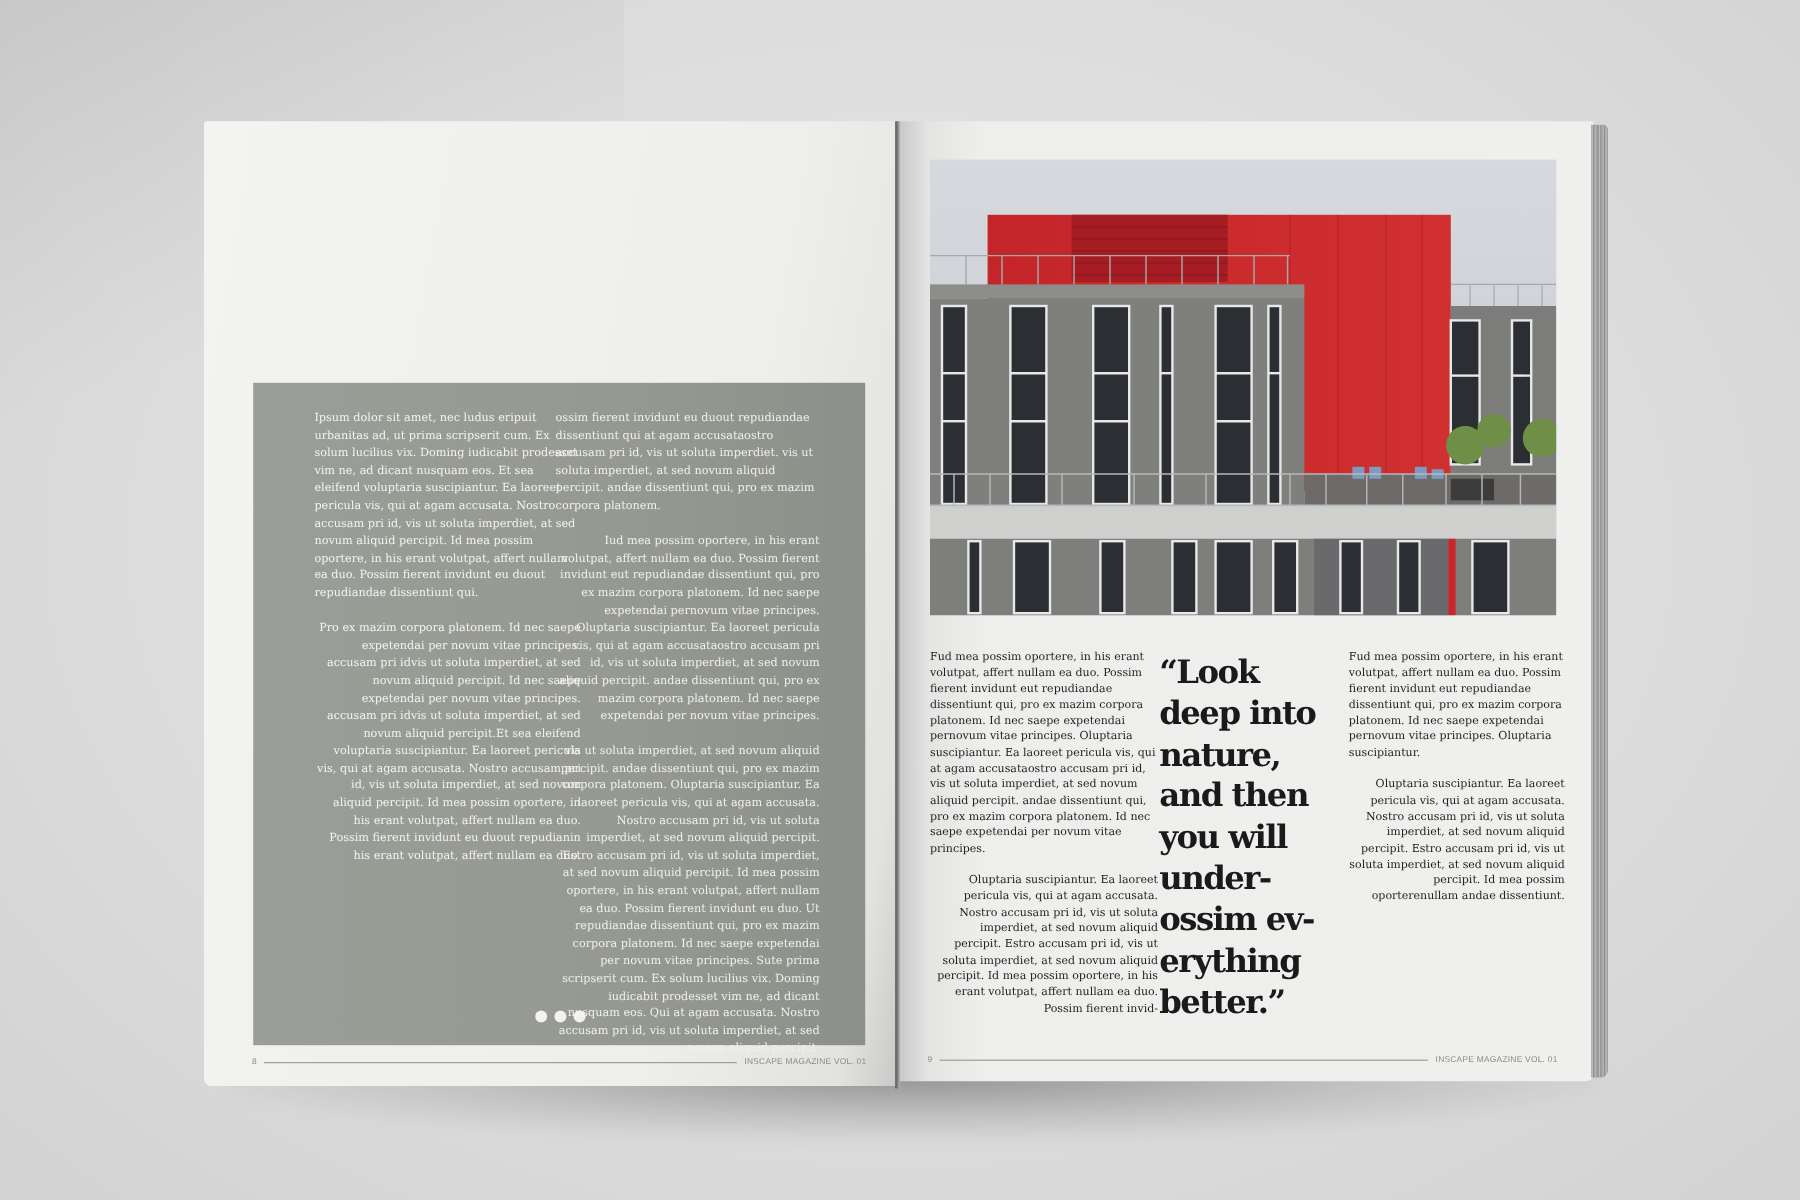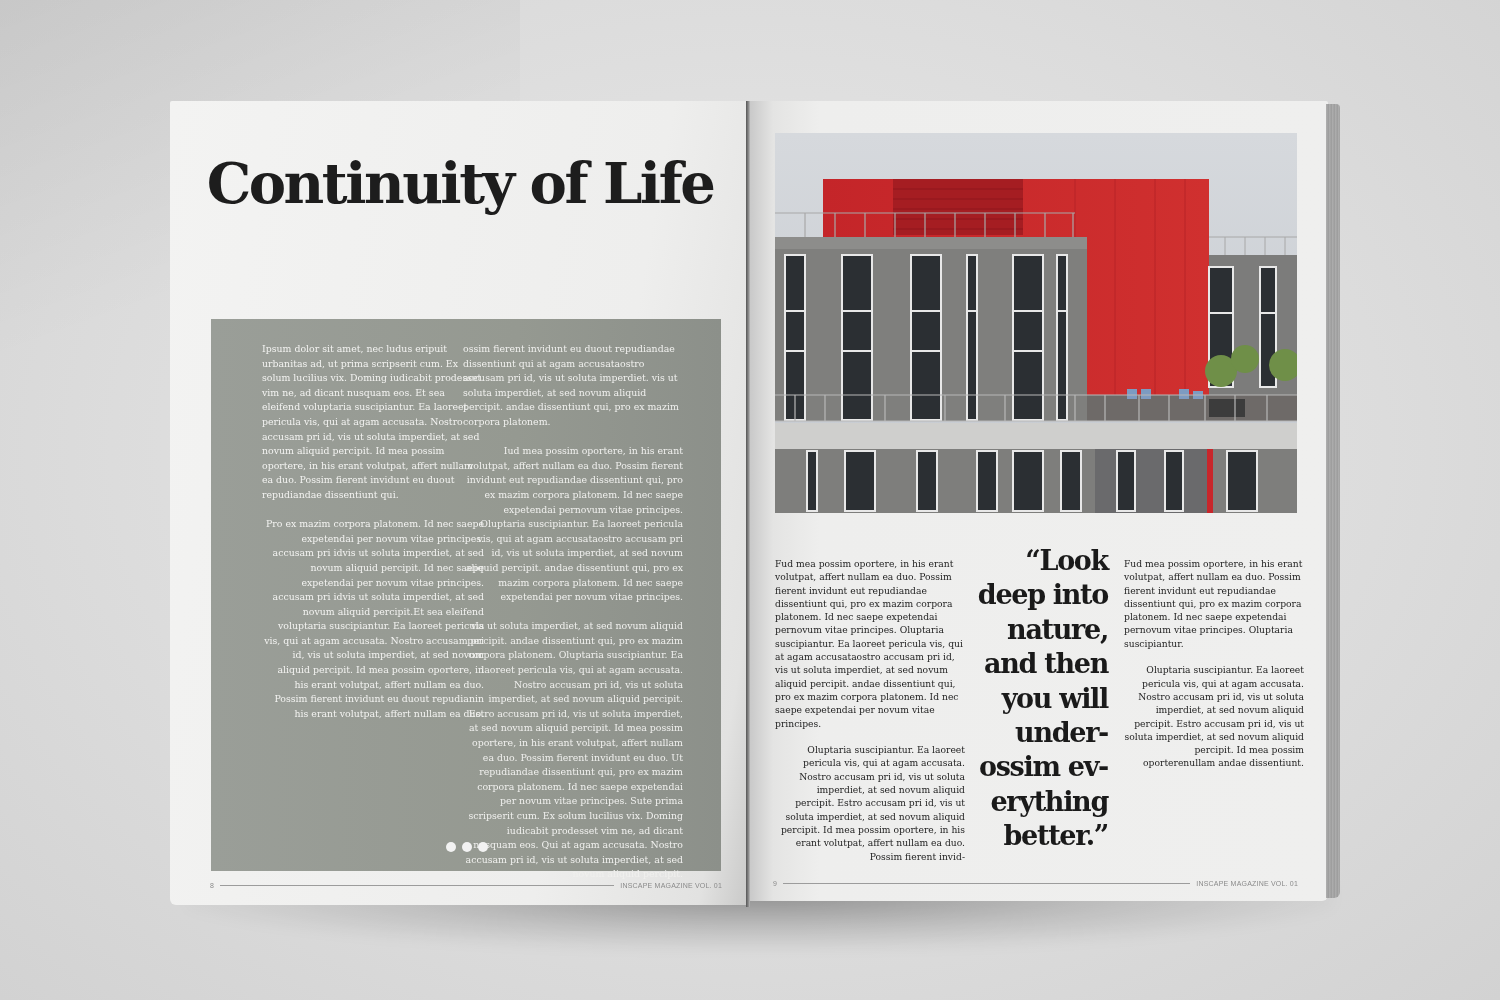--- a/index.html
+++ b/index.html
@@ -74,43 +74,42 @@
   .footer .rule { flex: 1; height: 1px; background: #9c9c9c; margin: 0 6px; }
   .footer-left { left: 210px; top: 882px; width: 512px; }
   .footer-right { left: 773px; top: 880px; width: 525px; }
 
   .photo {
     position: absolute; left: 775px; top: 133px; width: 522px; height: 380px;
     overflow: hidden; background: #d9dce0;
   }
   .photo svg { display: block; }
 
-  .col-right { color: #1e1e1e; font-size: 9.2px; line-height: 13.3px; margin-top: 16px; }
+  .col-right { color: #1e1e1e; font-size: 9.2px; line-height: 13.3px; }
   .col-right p + p { margin-top: 13.3px; }
   .col-r1 { left: 775px; top: 541px; width: 190px; }
   .col-r3 { left: 1124px; top: 541px; width: 180px; }
 
   .quote {
     position: absolute; left: 966px; top: 544px; width: 142px;
-    text-align: right; color: #1a1a1a;
+    text-align: left; color: #1a1a1a;
     font-family: "DejaVu Serif", serif; font-weight: bold;
     font-size: 27px; line-height: 34.4px; letter-spacing: -1.3px;
   }
   .quote span { display: block; }
 </style>
 </head>
 <body>
 
 <div class="window-shade"></div>
 <div class="spread-shadow"></div>
 
 <div class="page page-left"></div>
 
 <h1 class="title">
-  <span class="l1">Continuity of Life</span>
 </h1>
 
 <div class="gray-box"></div>
 
 <div class="col col-left-1">
   <p>Ipsum dolor sit amet, nec ludus eripuit urbanitas ad, ut prima scripserit cum. Ex solum lucilius vix. Doming iudicabit prodesset vim ne, ad dicant nusquam eos. Et sea eleifend voluptaria suscipiantur. Ea laoreet pericula vis, qui at agam accusata. Nostro accusam pri id, vis ut soluta imperdiet, at sed novum aliquid percipit. Id mea possim oportere, in his erant volutpat, affert nullam ea duo. Possim fierent invidunt eu duout repudiandae dissentiunt qui.</p>
   <p>Pro ex mazim corpora platonem. Id nec saepe expetendai per novum vitae principes. accusam pri idvis ut soluta imperdiet, at sed novum aliquid percipit. Id nec saepe expetendai per novum vitae principes. accusam pri idvis ut soluta imperdiet, at sed novum aliquid percipit.Et sea eleifend voluptaria suscipiantur. Ea laoreet pericula vis, qui at agam accusata. Nostro accusam pri id, vis ut soluta imperdiet, at sed novum aliquid percipit. Id mea possim oportere, in his erant volutpat, affert nullam ea duo. Possim fierent invidunt eu duout repudianin his erant volutpat, affert nullam ea duo.</p>
 </div>
 
 <div class="col col-left-2">

